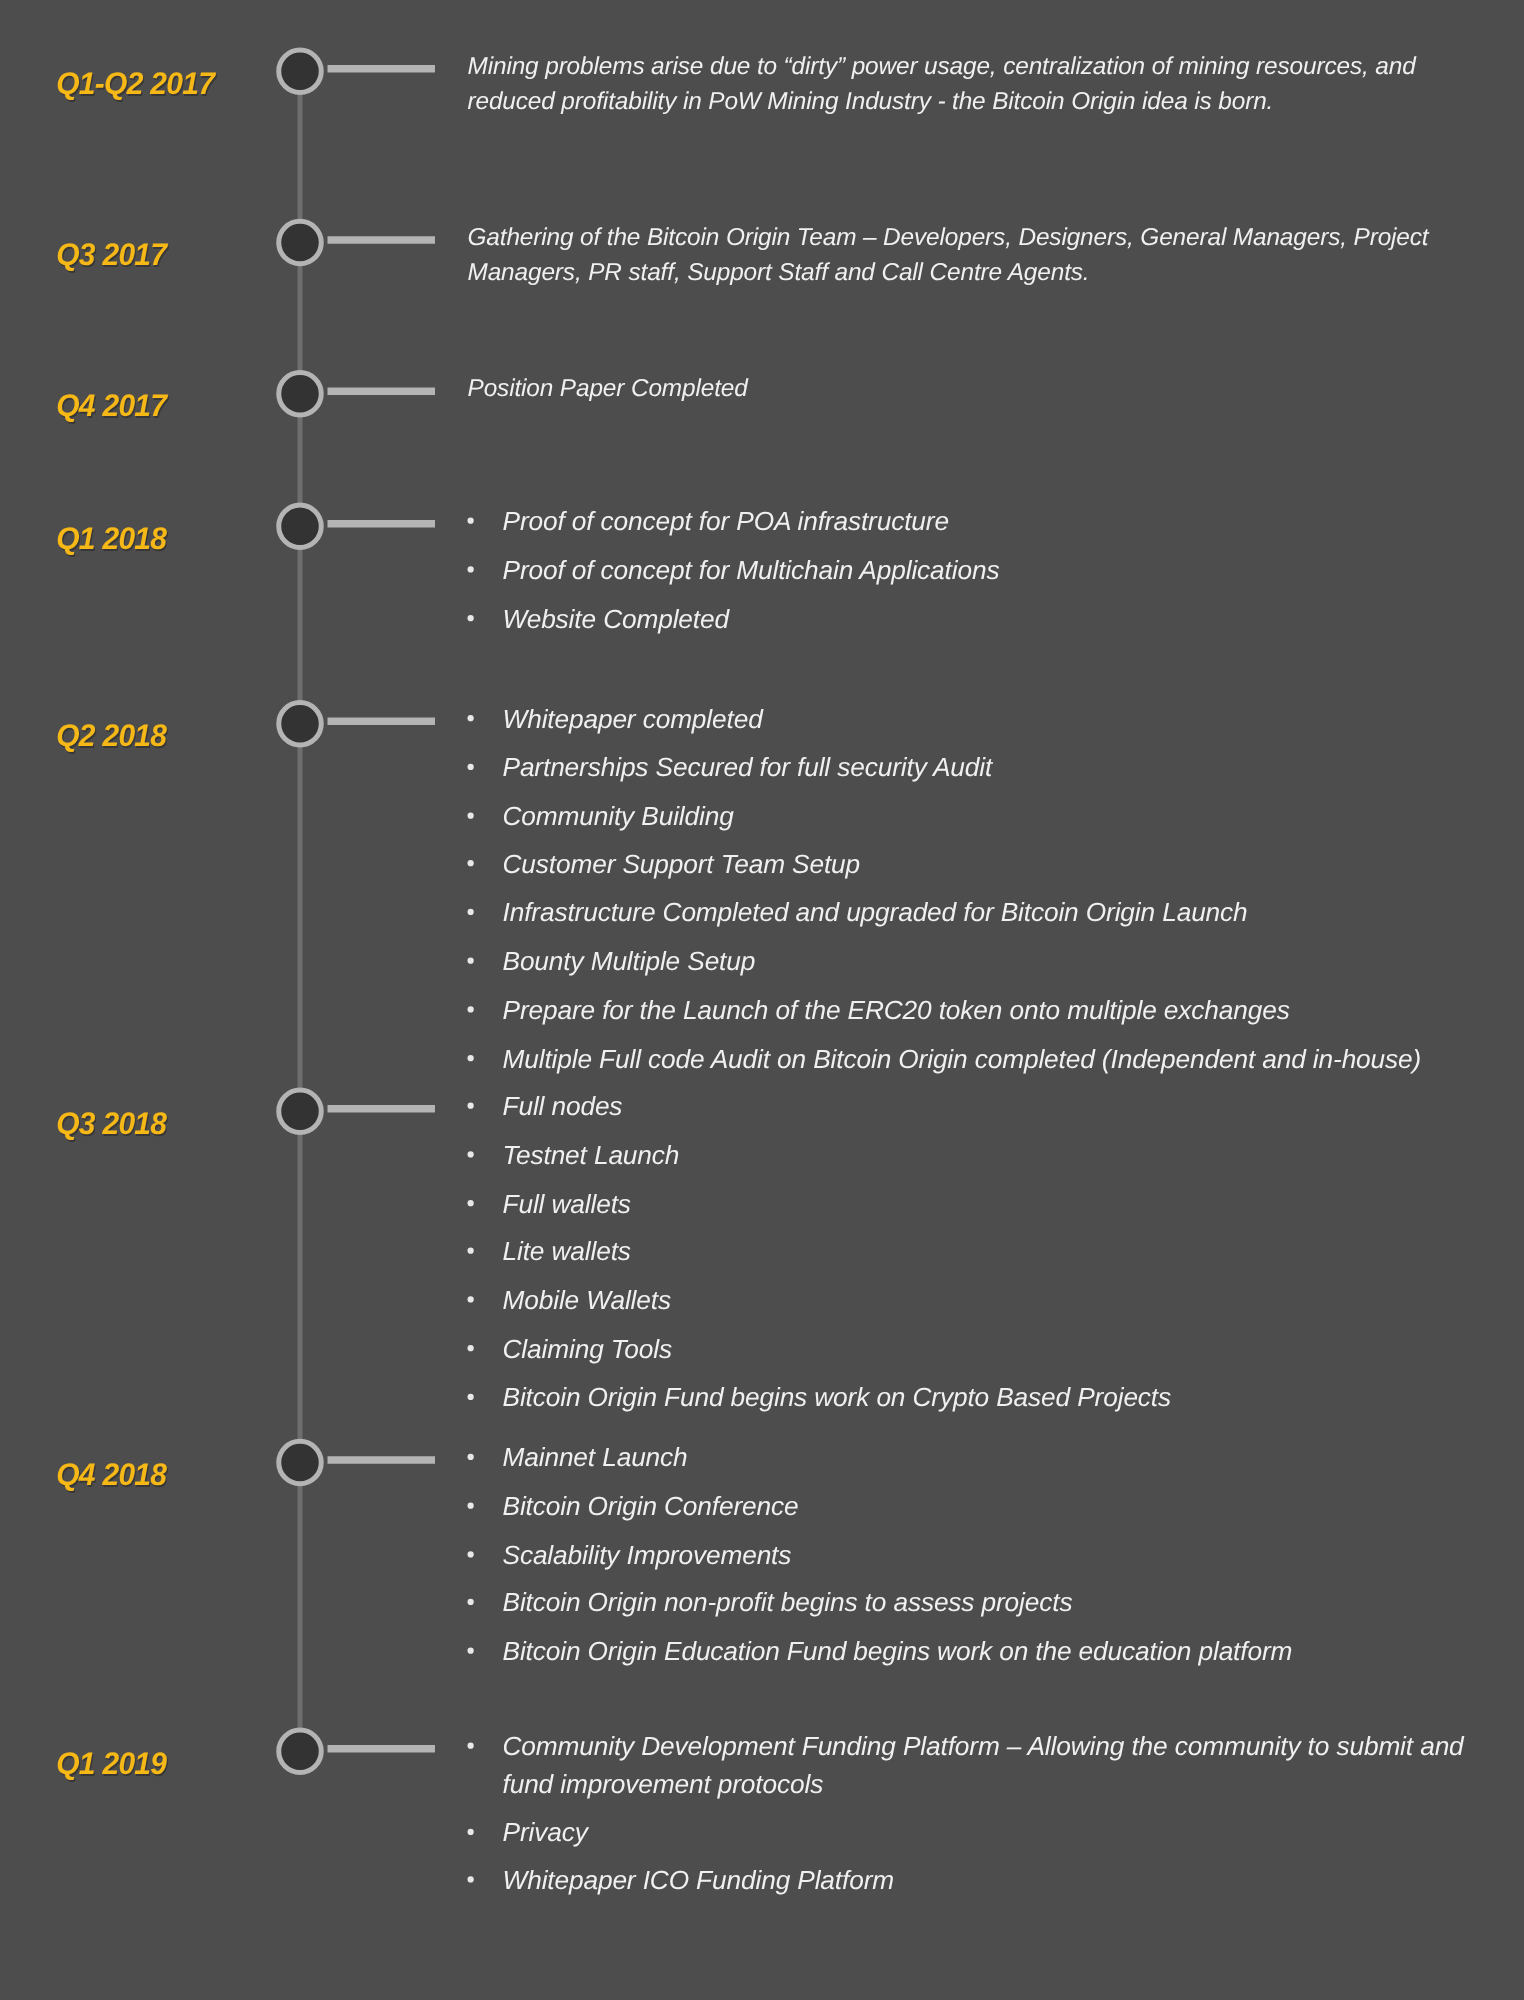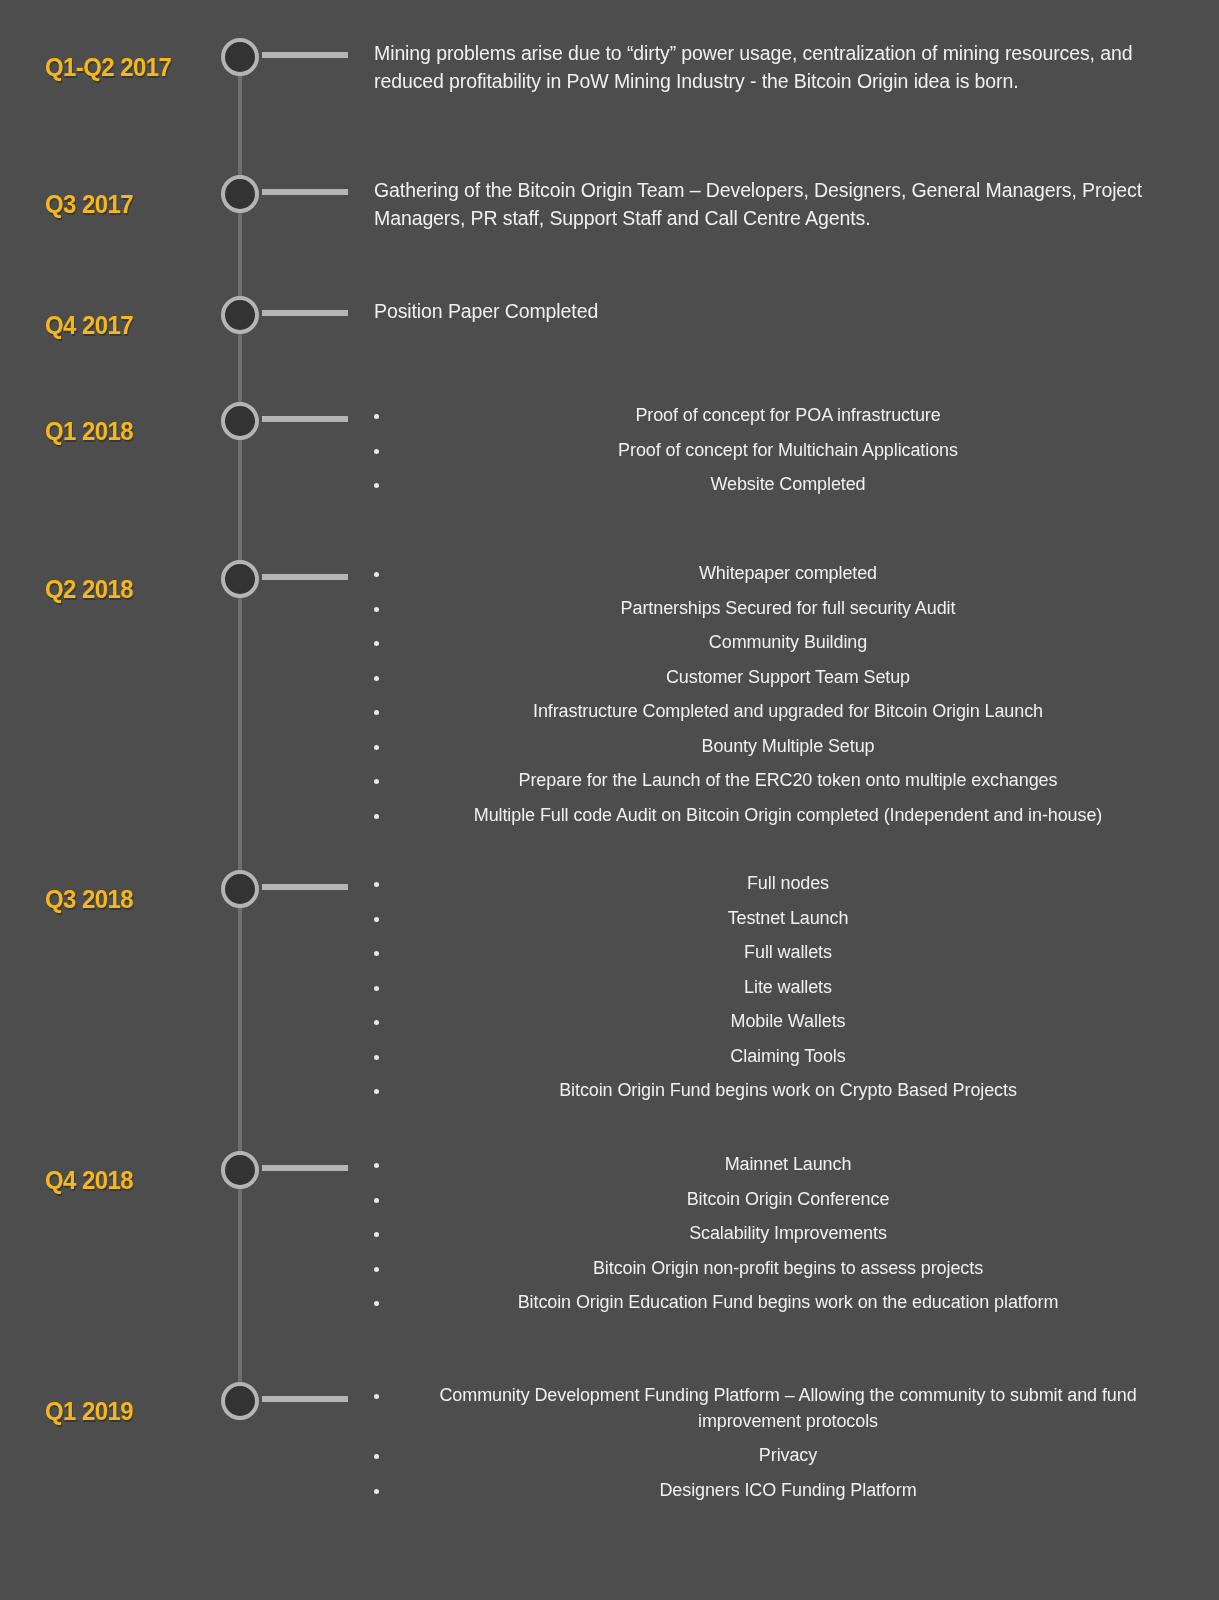--- a/index.html
+++ b/index.html
@@ -10,20 +10,21 @@
     background:#4d4d4d;
     font-family:"Liberation Sans", sans-serif;
     overflow:hidden;
     position:relative;
   }
 
   #timeline-root {
     position:relative;
     width:1219px;
     height:1572px;
+    font-style:italic;
   }
 
   
   .spine {
     position:absolute;
     left:238px;
     width:4px;
     background:#6e6e6e;
     z-index:0;
   }
@@ -92,26 +93,25 @@
     letter-spacing:-0.1px;
   }
 
   ul.bullets {
     list-style:none;
   }
 
   ul.bullets li {
     position:relative;
     color:#f0f0f0;
-    font-size:18px;
+    font-size:21px;
     line-height:1.42;
     padding-left:28px;
     margin-bottom:9px;
     letter-spacing:-0.1px;
-    text-align:center;
   }
 
   ul.bullets li:last-child { margin-bottom:0; }
 
   ul.bullets li::before {
     content:"";
     position:absolute;
     left:0;
     top:11px;
     width:5px;
@@ -210,18 +210,18 @@
         </div>
       </div>
       <div class="milestone" style="top: 1399px;">
         <div class="period-label">Q1 2019</div>
         <div class="node-dot"></div>
         <div class="connector"></div>
         <div class="content">
           <ul class="bullets">
             <li>Community Development Funding Platform – Allowing the community to submit and fund improvement protocols</li>
             <li>Privacy</li>
-            <li>Designers ICO Funding Platform</li>
+            <li>Whitepaper ICO Funding Platform</li>
           </ul>
         </div>
       </div>
     </div>
 </div>
 
 </body></html>

